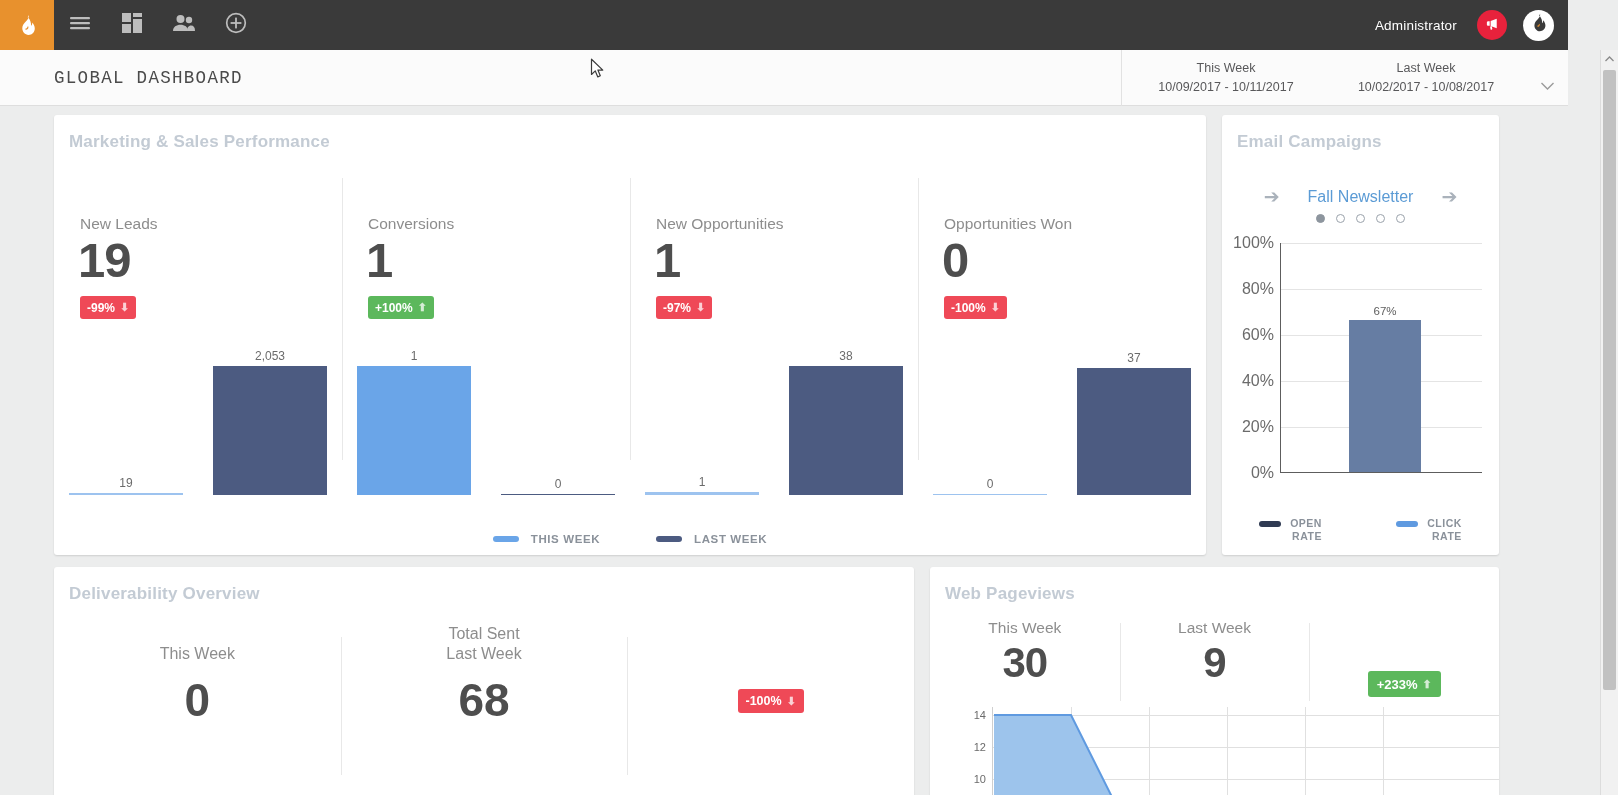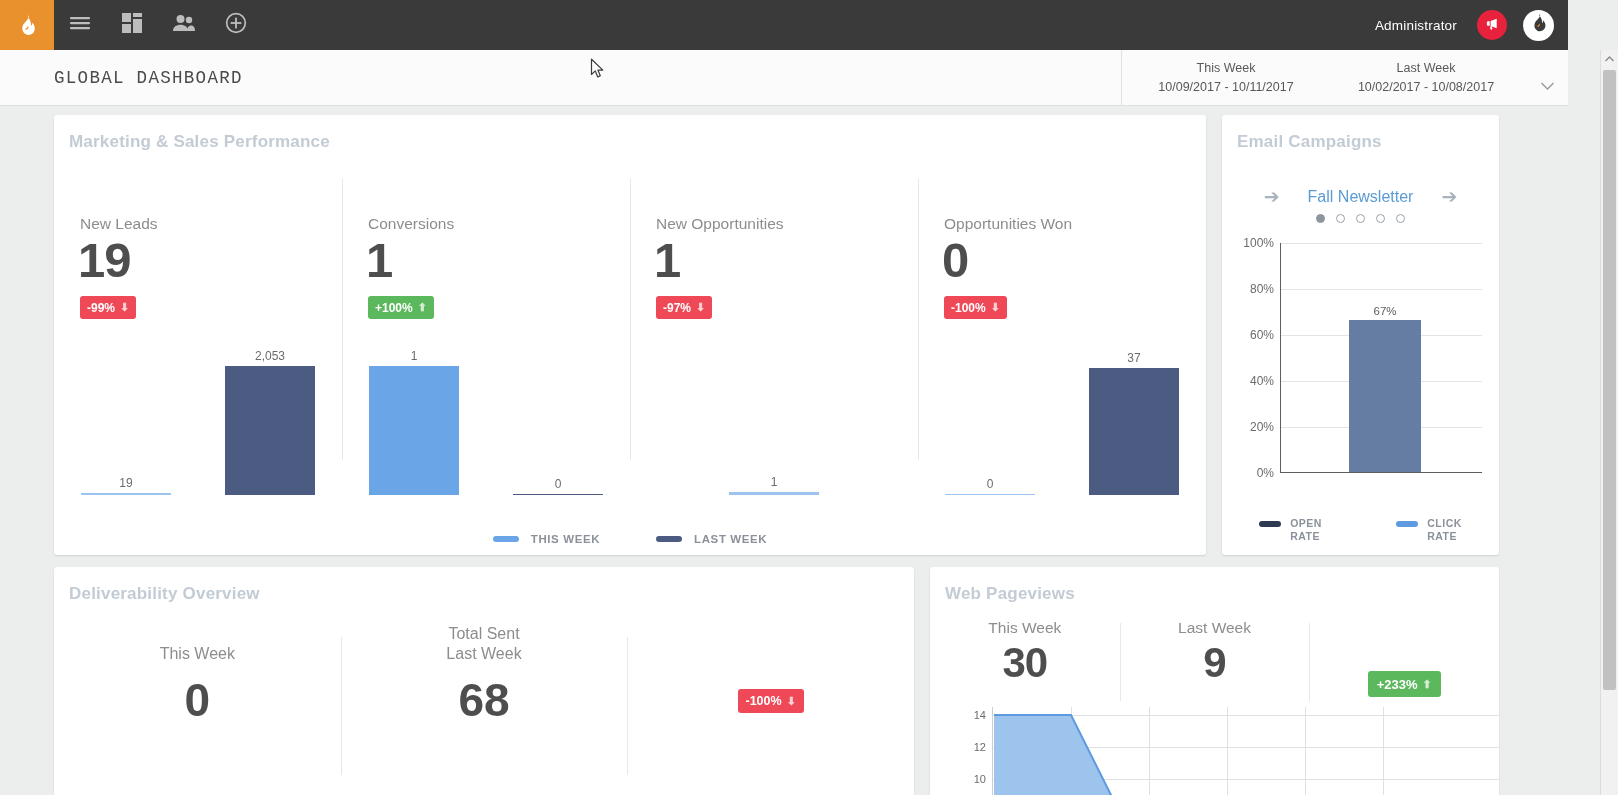--- a/index.html
+++ b/index.html
@@ -94,21 +94,21 @@
   .pct-badge.down { background:#ef4957; }
   .pct-badge.up   { background:#5cb85c; }
   .pct-arrow { margin-left:5px; font-size:11px; opacity:.75; }
 
   
   .mini-chart { position:absolute; left:0; bottom:60px; width:100%; height:250px; }
   .mini-bars {
     position:absolute; left:0; bottom:0; width:100%; height:250px;
     display:flex; align-items:flex-end; justify-content:space-around;
   }
-  .bar-wrap { width:90px; position:relative; display:flex; flex-direction:column;
+  .bar-wrap { width:114px; position:relative; display:flex; flex-direction:column;
               align-items:center; justify-content:flex-end; }
   .bar-val { font-size:12px; color:#6b6b6b; margin-bottom:3px; }
   .bar { width:100%; }
   .bar.this { background:#6aa5e8; }
   .bar.last { background:#4c5b81; }
   .bar.sliver { background:#9dc3ef; }
 
   .chart-legend {
     position:absolute; bottom:10px; left:0; width:100%;
     display:flex; align-items:center; justify-content:center; gap:56px;
@@ -126,39 +126,39 @@
   }
   .carousel-arrow { font-size:19px; color:#aab2bb; cursor:pointer; }
   .carousel-name { font-size:16px; color:#5b9bd5; cursor:pointer; }
   .dots { position:absolute; top:99px; left:0; width:100%;
           display:flex; justify-content:center; gap:11px; }
   .dot { width:9px; height:9px; border-radius:50%; border:1.5px solid #9aa2ab; cursor:pointer; }
   .dot.active { background:#8d959e; border-color:#8d959e; }
 
   .em-chart { position:absolute; left:18px; top:128px; width:242px; height:230px; }
   .em-yaxis { position:absolute; left:0; top:0; width:38px; height:100%; }
-  .em-ytick { position:absolute; right:4px; font-size:12px; color:#6b6b6b;
+  .em-ytick { position:absolute; right:4px; font-size:16px; color:#6b6b6b;
               transform:translateY(-50%);text-align:center; }
   .em-plot { position:absolute; left:40px; top:0; right:0; bottom:0;
              border-left:1.5px solid #5d5d5d; }
   .em-grid { position:absolute; left:0; right:0; height:1px; background:#e4e4e4; }
   .em-base { position:absolute; left:0; right:0; bottom:0; height:1.5px; background:#5d5d5d; }
   .em-bars { position:absolute; left:0; right:0; bottom:1.5px; top:0;
              display:flex; align-items:flex-end; justify-content:space-around; }
   .em-bar-wrap { width:72px; display:flex; flex-direction:column; align-items:center;margin-left:7px; }
   .em-bar-val { font-size:11.5px; color:#5e5e5e; margin-bottom:3px; }
   .em-bar { width:100%; }
   .em-bar.open { background:#667da3; }
   .em-bar.click { background:#5f9ae0; }
   .em-legend { position:absolute; left:0; bottom:12px; width:100%;
                display:flex; justify-content:space-around; }
   .em-legend-item { display:flex; align-items:flex-start; gap:9px; }
   .em-legend-sw { width:22px; height:6px; border-radius:3px; margin-top:4px; }
   .em-legend-txt { font-size:10.5px; color:#8a919a; font-weight:bold;
-                   letter-spacing:.5px; line-height:13px; }
+                   letter-spacing:.5px; line-height:13px;text-align:right; }
 
   
   #card-deliver { left:54px; top:460px; width:860px; height:232px; }
   #card-deliver .card-title { position:absolute; left:15px; top:17px; }
   .dl-body { position:absolute; top:58px; left:0; width:100%; height:174px; display:flex; }
   .dl-col { flex:1 1 0; position:relative; text-align:center; }
   .dl-col + .dl-col::before {
     content:""; position:absolute; left:0; top:12px; height:138px; width:1px; background:#e8e8e8;
   }
   .dl-total { font-size:16px; color:#8d8d8d; margin-top:0px; }
@@ -359,20 +359,24 @@
           <div class="kpi-value">1</div>
           <div class="pct-badge down">
             <span>-97%</span>
             <span class="pct-arrow">⬇</span>
           </div>
           <div class="mini-chart">
             <div class="mini-bars">
               <div class="bar-wrap">
                 <div class="bar-val">1</div>
                 <div class="bar sliver" style="height:3px"></div>
+              </div>
+              <div class="bar-wrap">
+                <div class="bar-val">38</div>
+                <div class="bar last" style="height:129px"></div>
               </div>
             </div>
           </div>
         </div>
 
         <div class="kpi-col">
           <div class="kpi-label">Opportunities Won</div>
           <div class="kpi-value">0</div>
           <div class="pct-badge down">
             <span>-100%</span>

